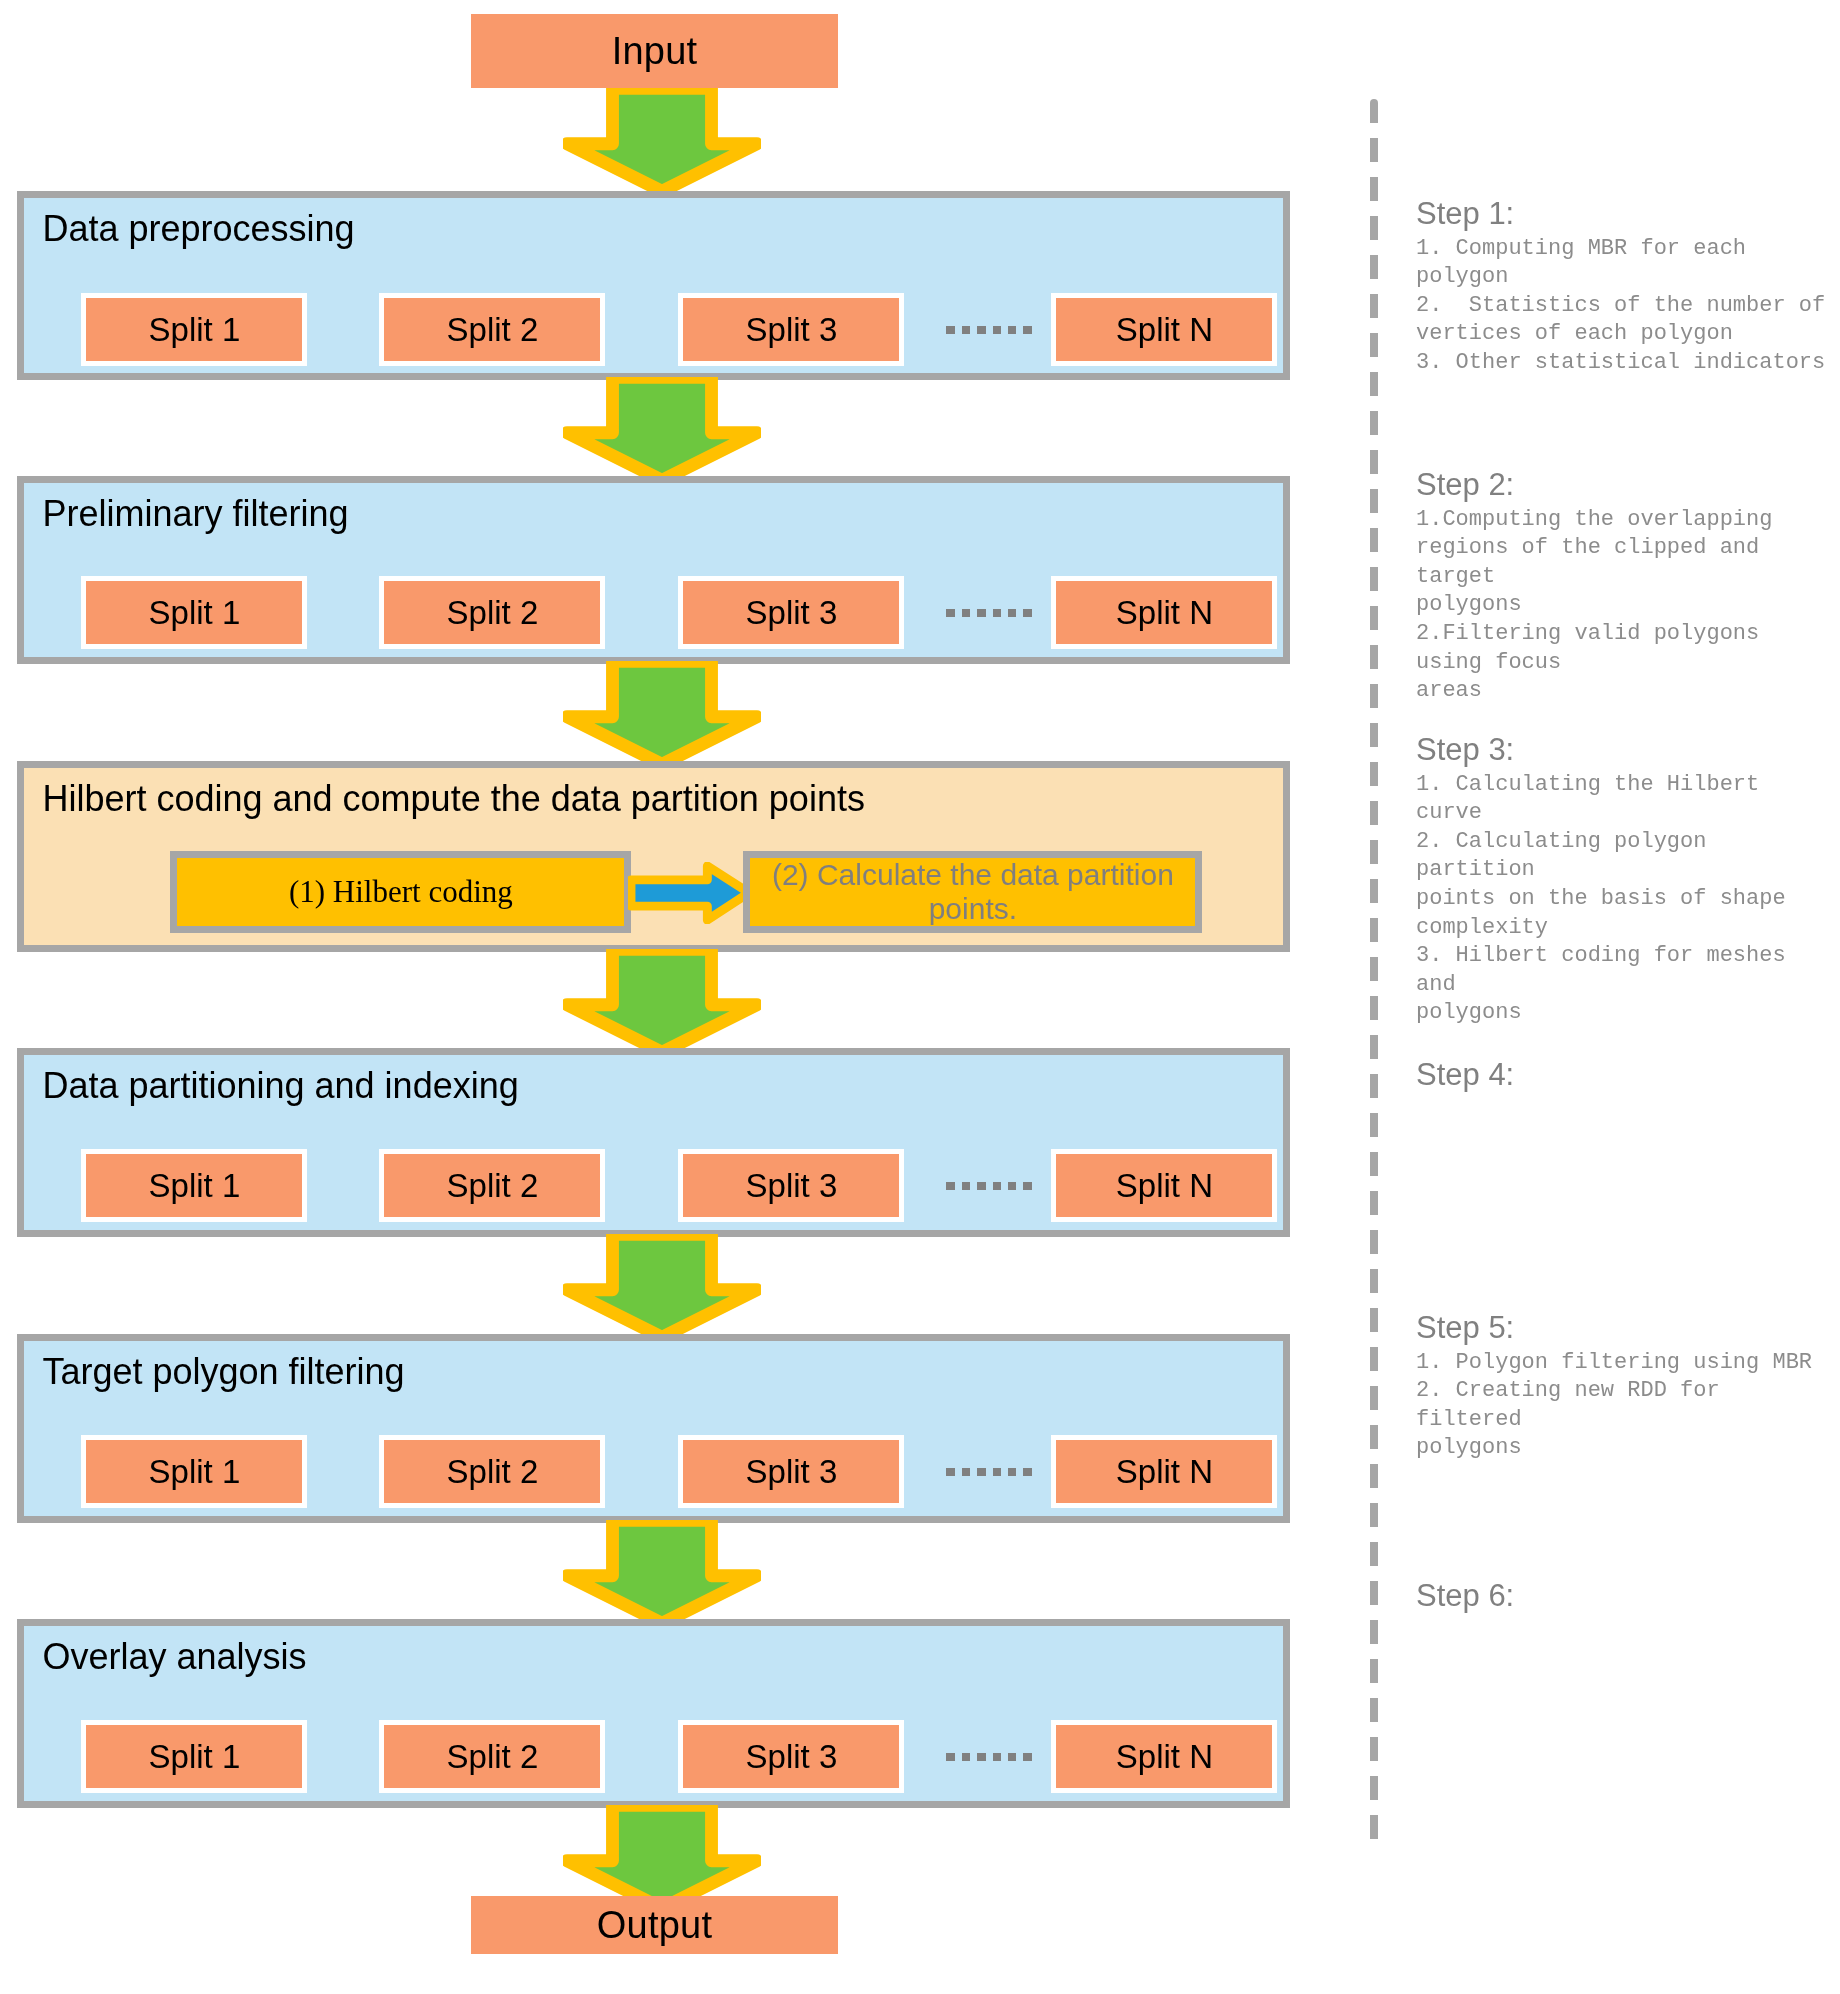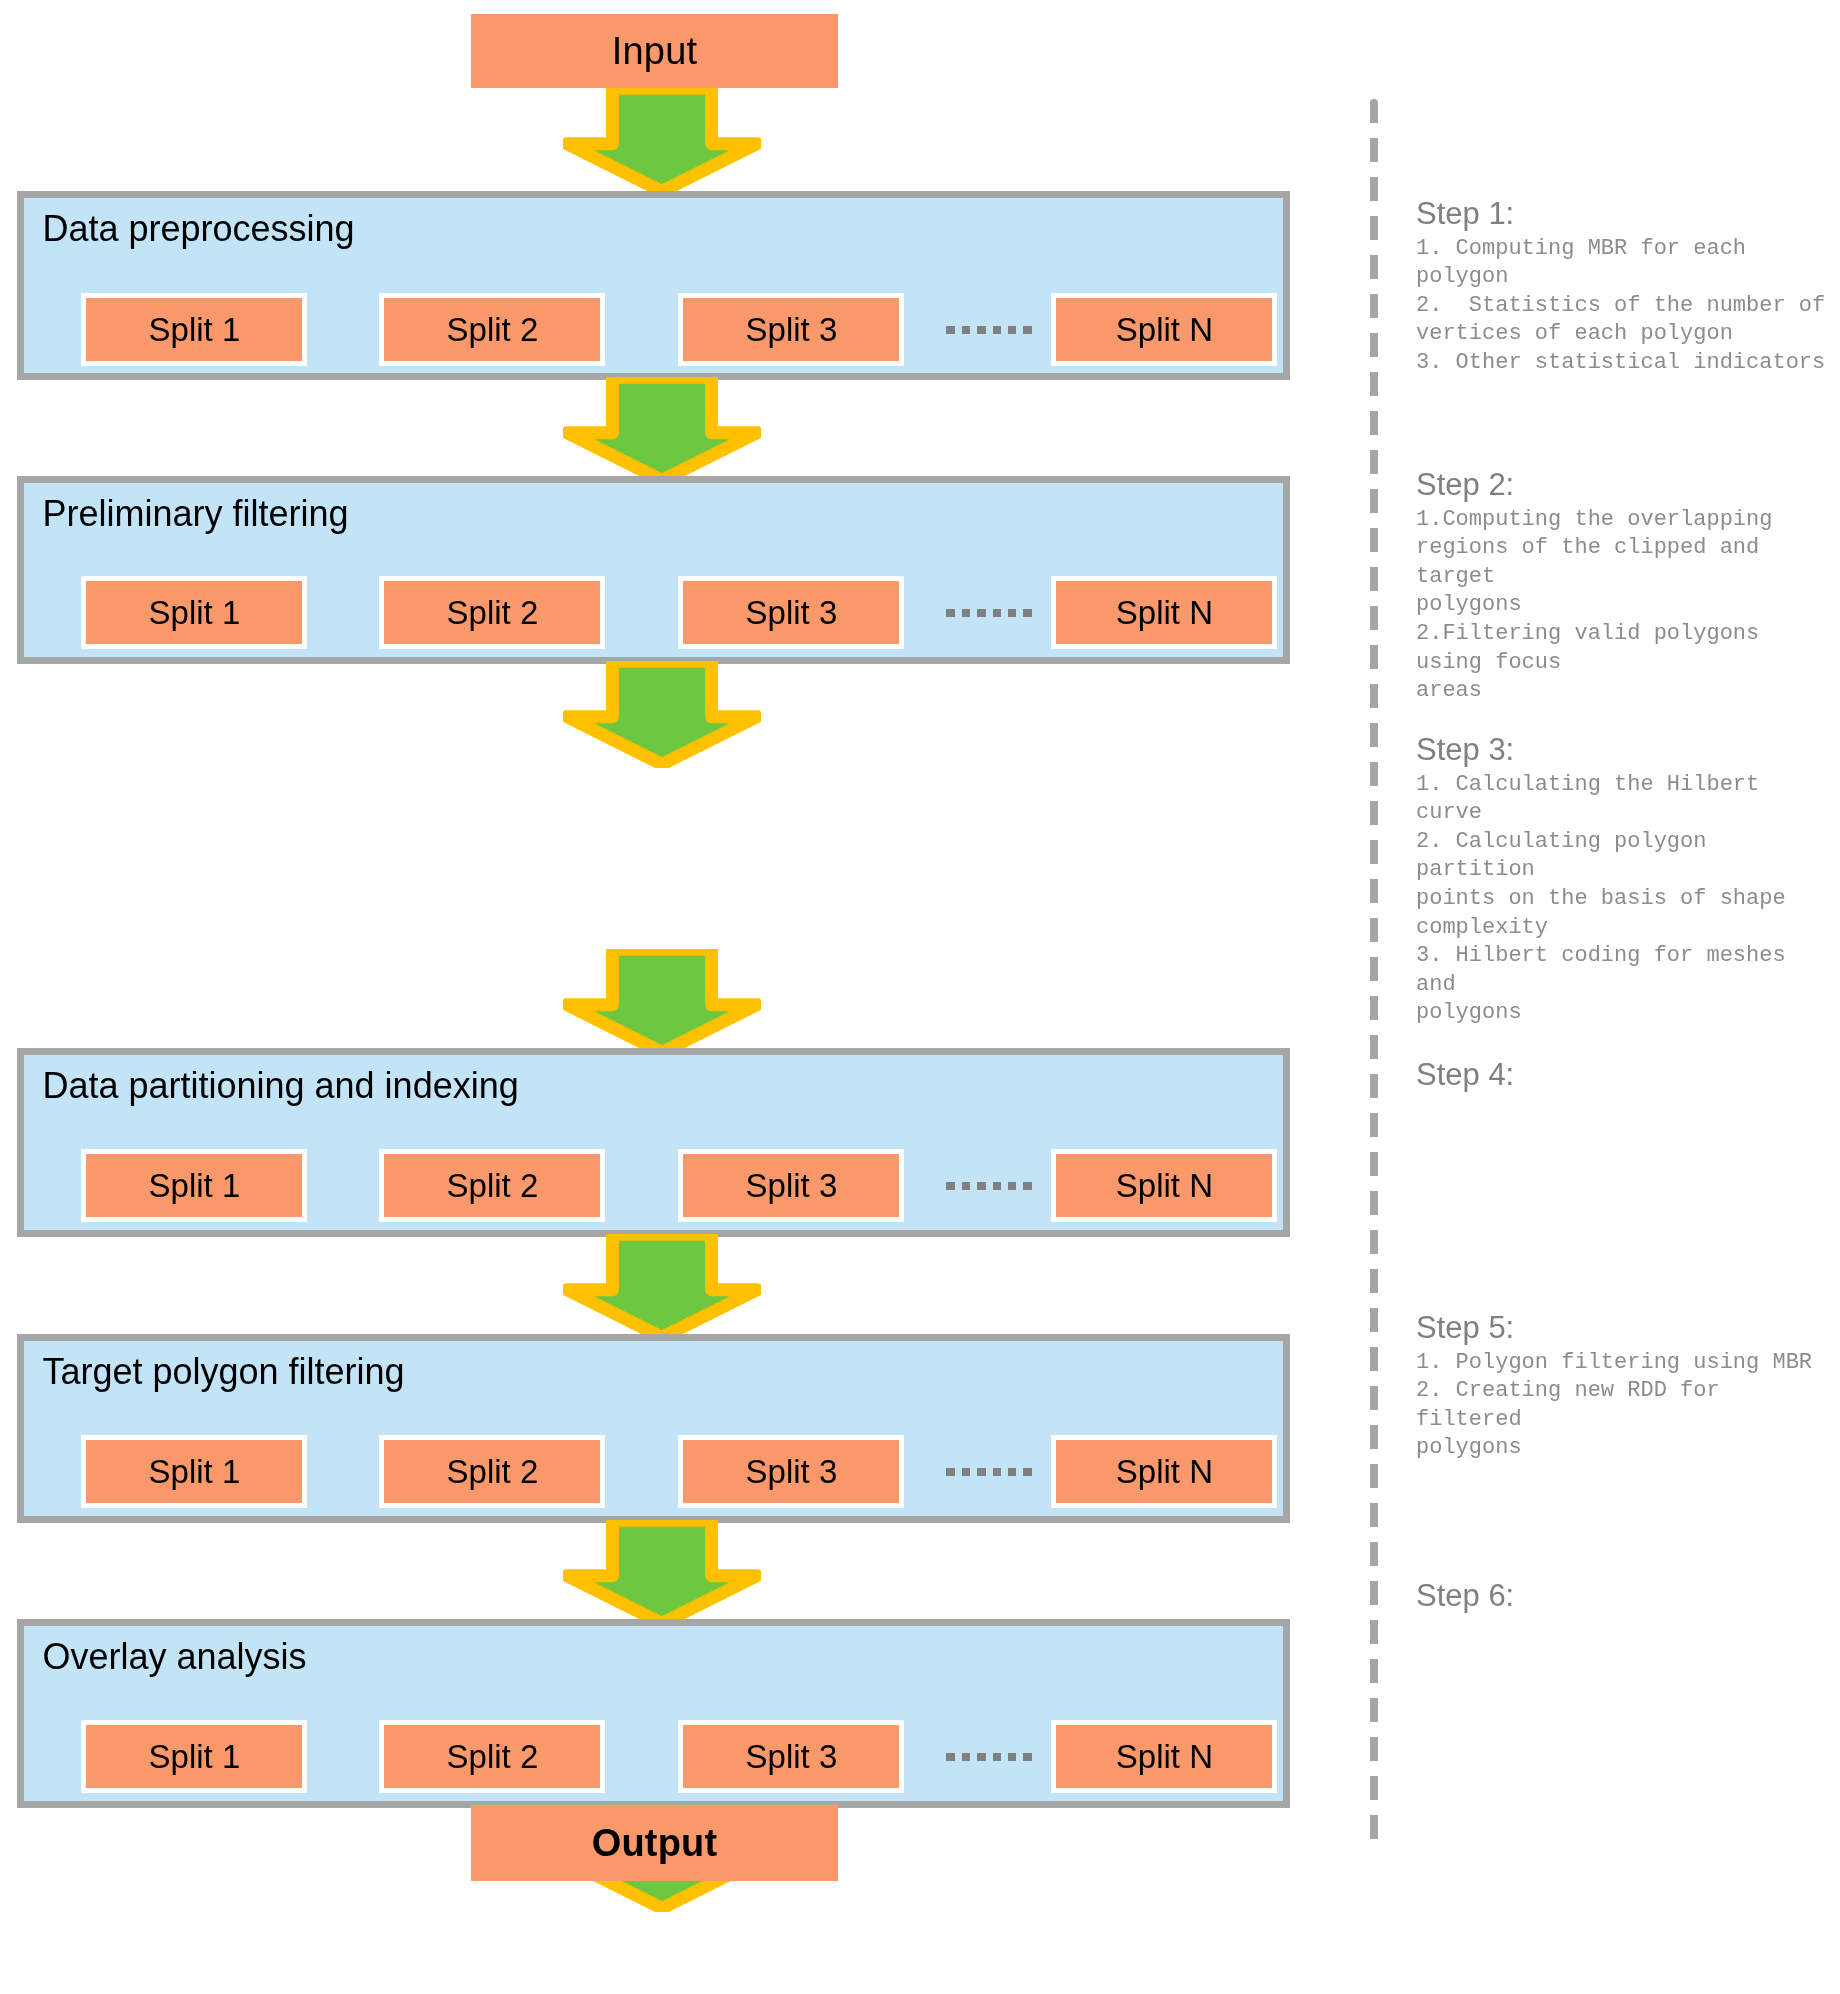--- a/index.html
+++ b/index.html
@@ -17,21 +17,21 @@
   
   .terminator {
     position: absolute;
     background: #F9996B;
     display: flex; align-items: center; justify-content: center;
     color: #000000;
     font-size: 38px;
     letter-spacing: 0.2px;
   }
   #input-box  { left: 471px; top: 14px;   width: 367px; height: 74px; }
-  #output-box { left: 471px; top: 1805px; width: 367px; height: 76px; font-weight: bold; }
+  #output-box { left: 471px; top: 1896px; width: 367px; height: 58px; }
 
   
   .stage {
     position: absolute;
     left: 17.4px;
     width: 1273px;
     border: 7px solid #A6A6A6;
     box-sizing: border-box;
     background: #C2E4F6;
   }
@@ -182,20 +182,31 @@
           <i></i>
       </div>
       <div class="split sN" style="top:93px;">Split N</div>
     </div>
   </div>
 
   <svg class="arrow-down" style="left:563px; top:661px;" width="198" height="107" viewBox="0 0 400 215">
     <polygon points="100,0 300,0 300,112 392,112 200,208 8,112 100,112" fill="#6DC73F" stroke="#FFC000" stroke-width="26" stroke-linejoin="round"></polygon>
   </svg>
 
+  <div class="stage hilbert" id="stage-3" style="top:761px; height:191px;">
+    <div class="stage-title">Hilbert coding and compute the data partition points</div>
+
+    <div class="hilbert-inner" id="hilbert-box-1">(1) Hilbert coding</div>
+
+    <svg class="arrow-right" style="left:604px; top:94px;" width="124" height="62" viewBox="0 0 250 125">
+      <polygon points="6,36 160,36 160,8 244,62 160,117 160,89 6,89" fill="#1E9BD7" stroke="#FFC000" stroke-width="18" stroke-linejoin="round"></polygon>
+    </svg>
+
+    <div class="hilbert-inner" id="hilbert-box-2">(2) Calculate the data partition points.</div>
+  </div>
 
   <svg class="arrow-down" style="left:563px; top:949px;" width="198" height="107" viewBox="0 0 400 215">
     <polygon points="100,0 300,0 300,112 392,112 200,208 8,112 100,112" fill="#6DC73F" stroke="#FFC000" stroke-width="26" stroke-linejoin="round"></polygon>
   </svg>
 
   <div class="stage" id="stage-4" style="top:1048px; height:189px;">
     <div class="stage-title">Data partitioning and indexing</div>
     <div class="splits-row">
       <div class="split s1" style="top:94px;">Split 1</div>
       <div class="split s2" style="top:94px;">Split 2</div>

